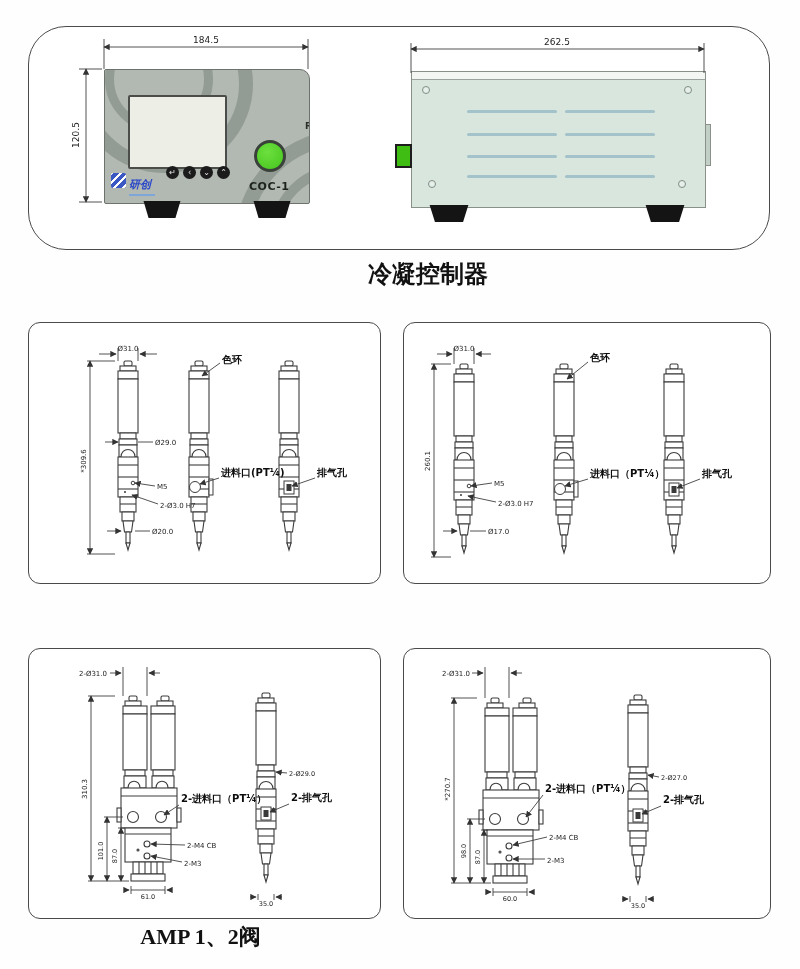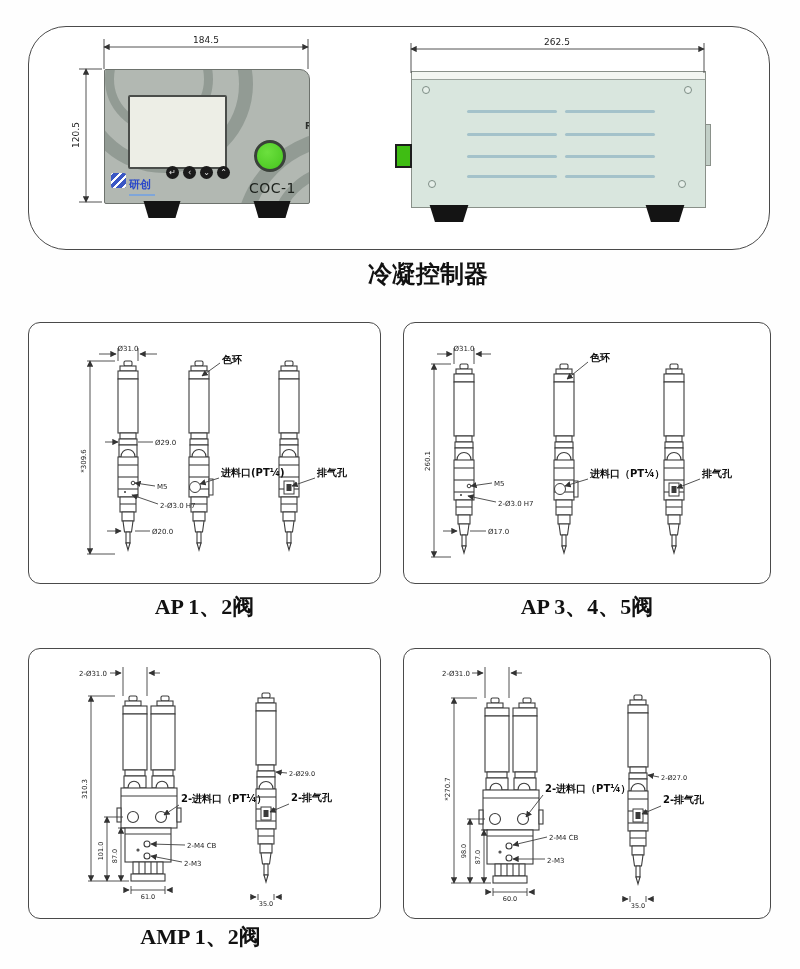--- a/index.html
+++ b/index.html
@@ -23,26 +23,26 @@
   .r4{left:165px;top:95px;width:120px;height:120px;border-width:10px;}
   .dev-screen{position:absolute;left:23px;top:25px;width:95px;height:70px;background:#edeee6;
               border:2px solid #4a4d4a;border-radius:2px;}
   .btn-row{position:absolute;left:61px;top:96px;display:flex;gap:4px;}
   .dev-btn{width:13px;height:13px;border-radius:50%;background:#1b1b1b;color:#e8e8e8;font-size:8px;
            line-height:13px;text-align:center;}
   .run-label{position:absolute;left:146px;top:51px;width:34px;text-align:center;font-size:9px;
              font-weight:bold;color:#2c2f2c;margin-left:48px;}
   .green-btn{position:absolute;left:149px;top:70px;width:26px;height:26px;border-radius:50%;
              background:radial-gradient(circle at 40% 35%, #6ce03e, #46c41e);border:3px solid #3a413a;}
-  .model-label{position:absolute;left:144px;top:110px;font-size:14px;font-weight:normal;color:#1d221d;
+  .model-label{position:absolute;left:144px;top:110px;font-size:11px;font-weight:bold;color:#1d221d;
                letter-spacing:.5px;}
   .logo{position:absolute;left:6px;top:103px;display:flex;align-items:flex-start;gap:3px;}
   .logo-mark{width:15px;height:15px;background:#3a57c4;border-radius:2px;
              background-image:repeating-linear-gradient(135deg,#fff 0 2px,transparent 2px 6px);}
-  .logo-text{font-size:11px;font-weight:bold;color:#2b49c9;line-height:12px;}
+  .logo-text{font-size:11px;font-weight:bold;color:#2b49c9;line-height:12px;font-style:italic;}
   .logo-sub{width:26px;height:2px;background:#7fa6d9;margin-top:2px;}
   .foot{position:absolute;height:17px;background:#141414;
         clip-path:polygon(6% 0,94% 0,82% 100%,18% 100%);}
 
   
   .dev-side{position:absolute;left:382px;top:44px;width:293px;height:135px;background:#d9e6de;
             border:1px solid #899089;}
   .side-top{position:absolute;left:0;top:0;width:100%;height:8px;background:#f3f6f2;
             border-bottom:1px solid #9aa39c;box-sizing:border-box;}
   .screw{position:absolute;width:6px;height:6px;border-radius:50%;border:1px solid #7d8d85;background:#e6efe9;}
@@ -276,22 +276,20 @@
       <text class="t7" x="26" y="138" text-anchor="middle" transform="rotate(-90 26 138)">260.1</text>
       <text class="t7" x="90" y="163">M5</text>
       <text class="t7" x="94" y="183">2-Ø3.0 H7</text>
       <text class="t7" x="84" y="211">Ø17.0</text>
       <text class="zh" x="186" y="38">色环</text>
       <text class="zh" x="186" y="154">进料口（PT¼）</text>
       <text class="zh" x="298" y="154">排气孔</text>
     </svg>
   </div>
 
-  <div class="caption med" style="left:28px;top:592px;width:353px;">AP 1、2阀</div>
-  <div class="caption med" style="left:403px;top:592px;width:368px;">AP 3、4、5阀</div>
 
   <div class="panel round" style="left:28px;top:648px;width:353px;height:271px;">
     <svg width="350" height="268" viewBox="0 0 350 268">
       <use href="#valve-d" x="88" y="47"></use>
       <use href="#valve-s" x="217" y="44"></use>
       <rect class="feat" x="232" y="158" width="10" height="13"></rect>
       <rect class="featd" x="234.5" y="161" width="5" height="7"></rect>
       <g class="dl">
         <line x1="94" y1="18" x2="94" y2="47"></line>
           <line x1="118" y1="18" x2="118" y2="47"></line>

